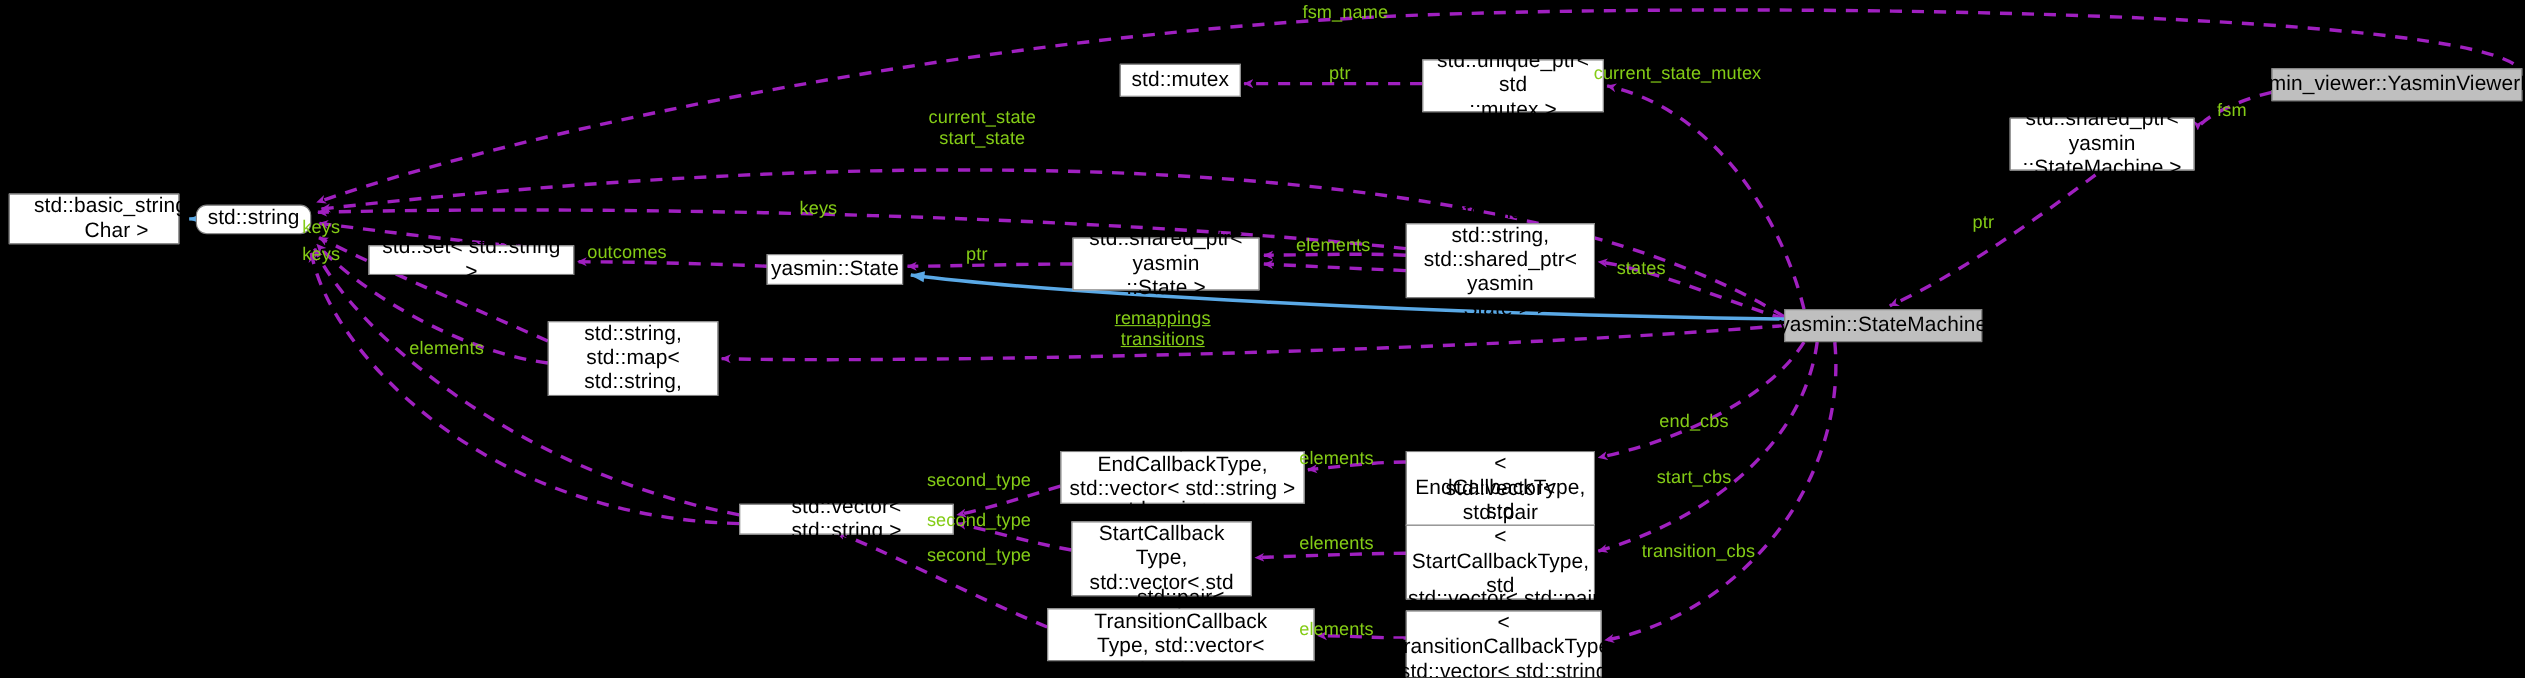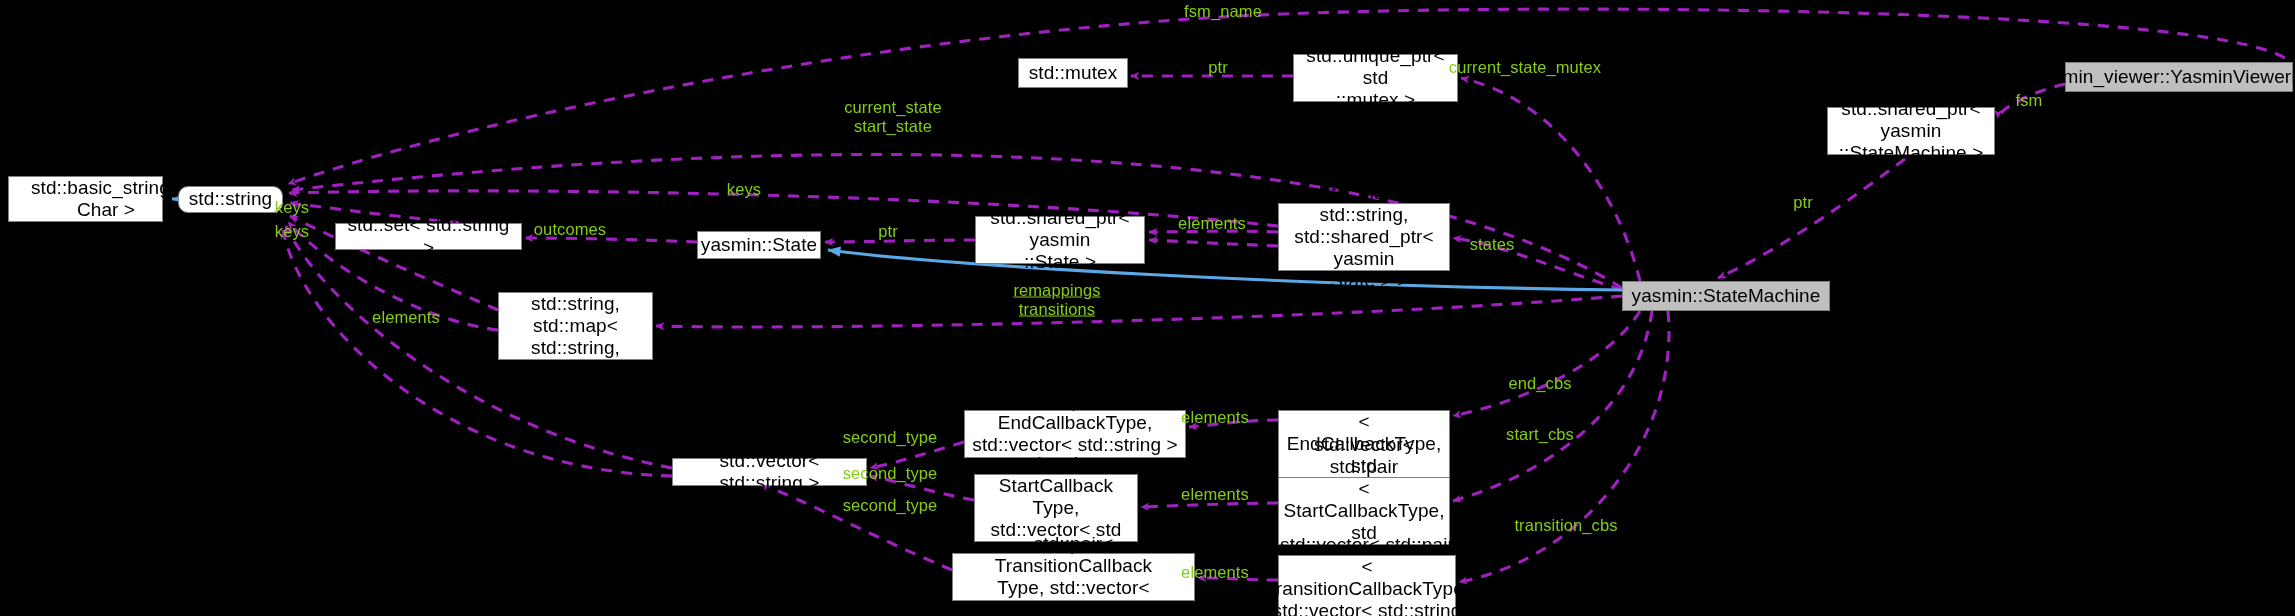--- a/index.html
+++ b/index.html
@@ -122,21 +122,21 @@
       <div class="node" style="left: 1278px; top: 203px; width: 172px; height: 68px;">
         <span class="txt">std::map&lt; std::string,
 std::shared_ptr&lt; yasmin
 ::State &gt; &gt;</span>
       </div>
       <div class="node" style="left: 498px; top: 292px; width: 155px; height: 68px;">
         <span class="txt">std::map&lt; std::string,
 std::map&lt; std::string,
 std::string &gt; &gt;</span>
       </div>
-      <div class="node hl" style="left: 1622px; top: 281px; width: 208px; height: 30px;">
+      <div class="node hl" style="left: 1622px; top: 281px; width: 180px; height: 30px;">
         <span class="txt">yasmin::StateMachine</span>
       </div>
       <div class="node" style="left: 1827px; top: 107px; width: 168px; height: 48px;">
         <span class="txt">std::shared_ptr&lt; yasmin
 ::StateMachine &gt;</span>
       </div>
       <div class="node hl" style="left: 2065px; top: 62px; width: 228px; height: 30px;">
         <span class="txt">yasmin_viewer::YasminViewerPub</span>
       </div>
       <div class="node" style="left: 672px; top: 458px; width: 195px; height: 28px;">
@@ -188,18 +188,18 @@
       <div class="elabel" style="left: 1803px; top: 203px;">ptr</div>
       <div class="elabel" style="left: 406px; top: 318px;">elements</div>
       <div class="elabel" style="left: 1057px; top: 300px; text-decoration: underline;">remappings
 transitions</div>
       <div class="elabel" style="left: 1540px; top: 384px;">end_cbs</div>
       <div class="elabel" style="left: 1215px; top: 418px;">elements</div>
       <div class="elabel" style="left: 890px; top: 438px;">second_type</div>
       <div class="elabel" style="left: 1540px; top: 435px;">start_cbs</div>
       <div class="elabel" style="left: 890px; top: 474px;">second_type</div>
       <div class="elabel" style="left: 1215px; top: 495px;">elements</div>
-      <div class="elabel" style="left: 1544px; top: 526px; margin-left: 22px;">transition_cbs</div>
+      <div class="elabel" style="left: 1544px; top: 502px;">transition_cbs</div>
       <div class="elabel" style="left: 890px; top: 506px;">second_type</div>
       <div class="elabel" style="left: 1215px; top: 573px;">elements</div>
     </div>
 
 </div>
 
 </body></html>

